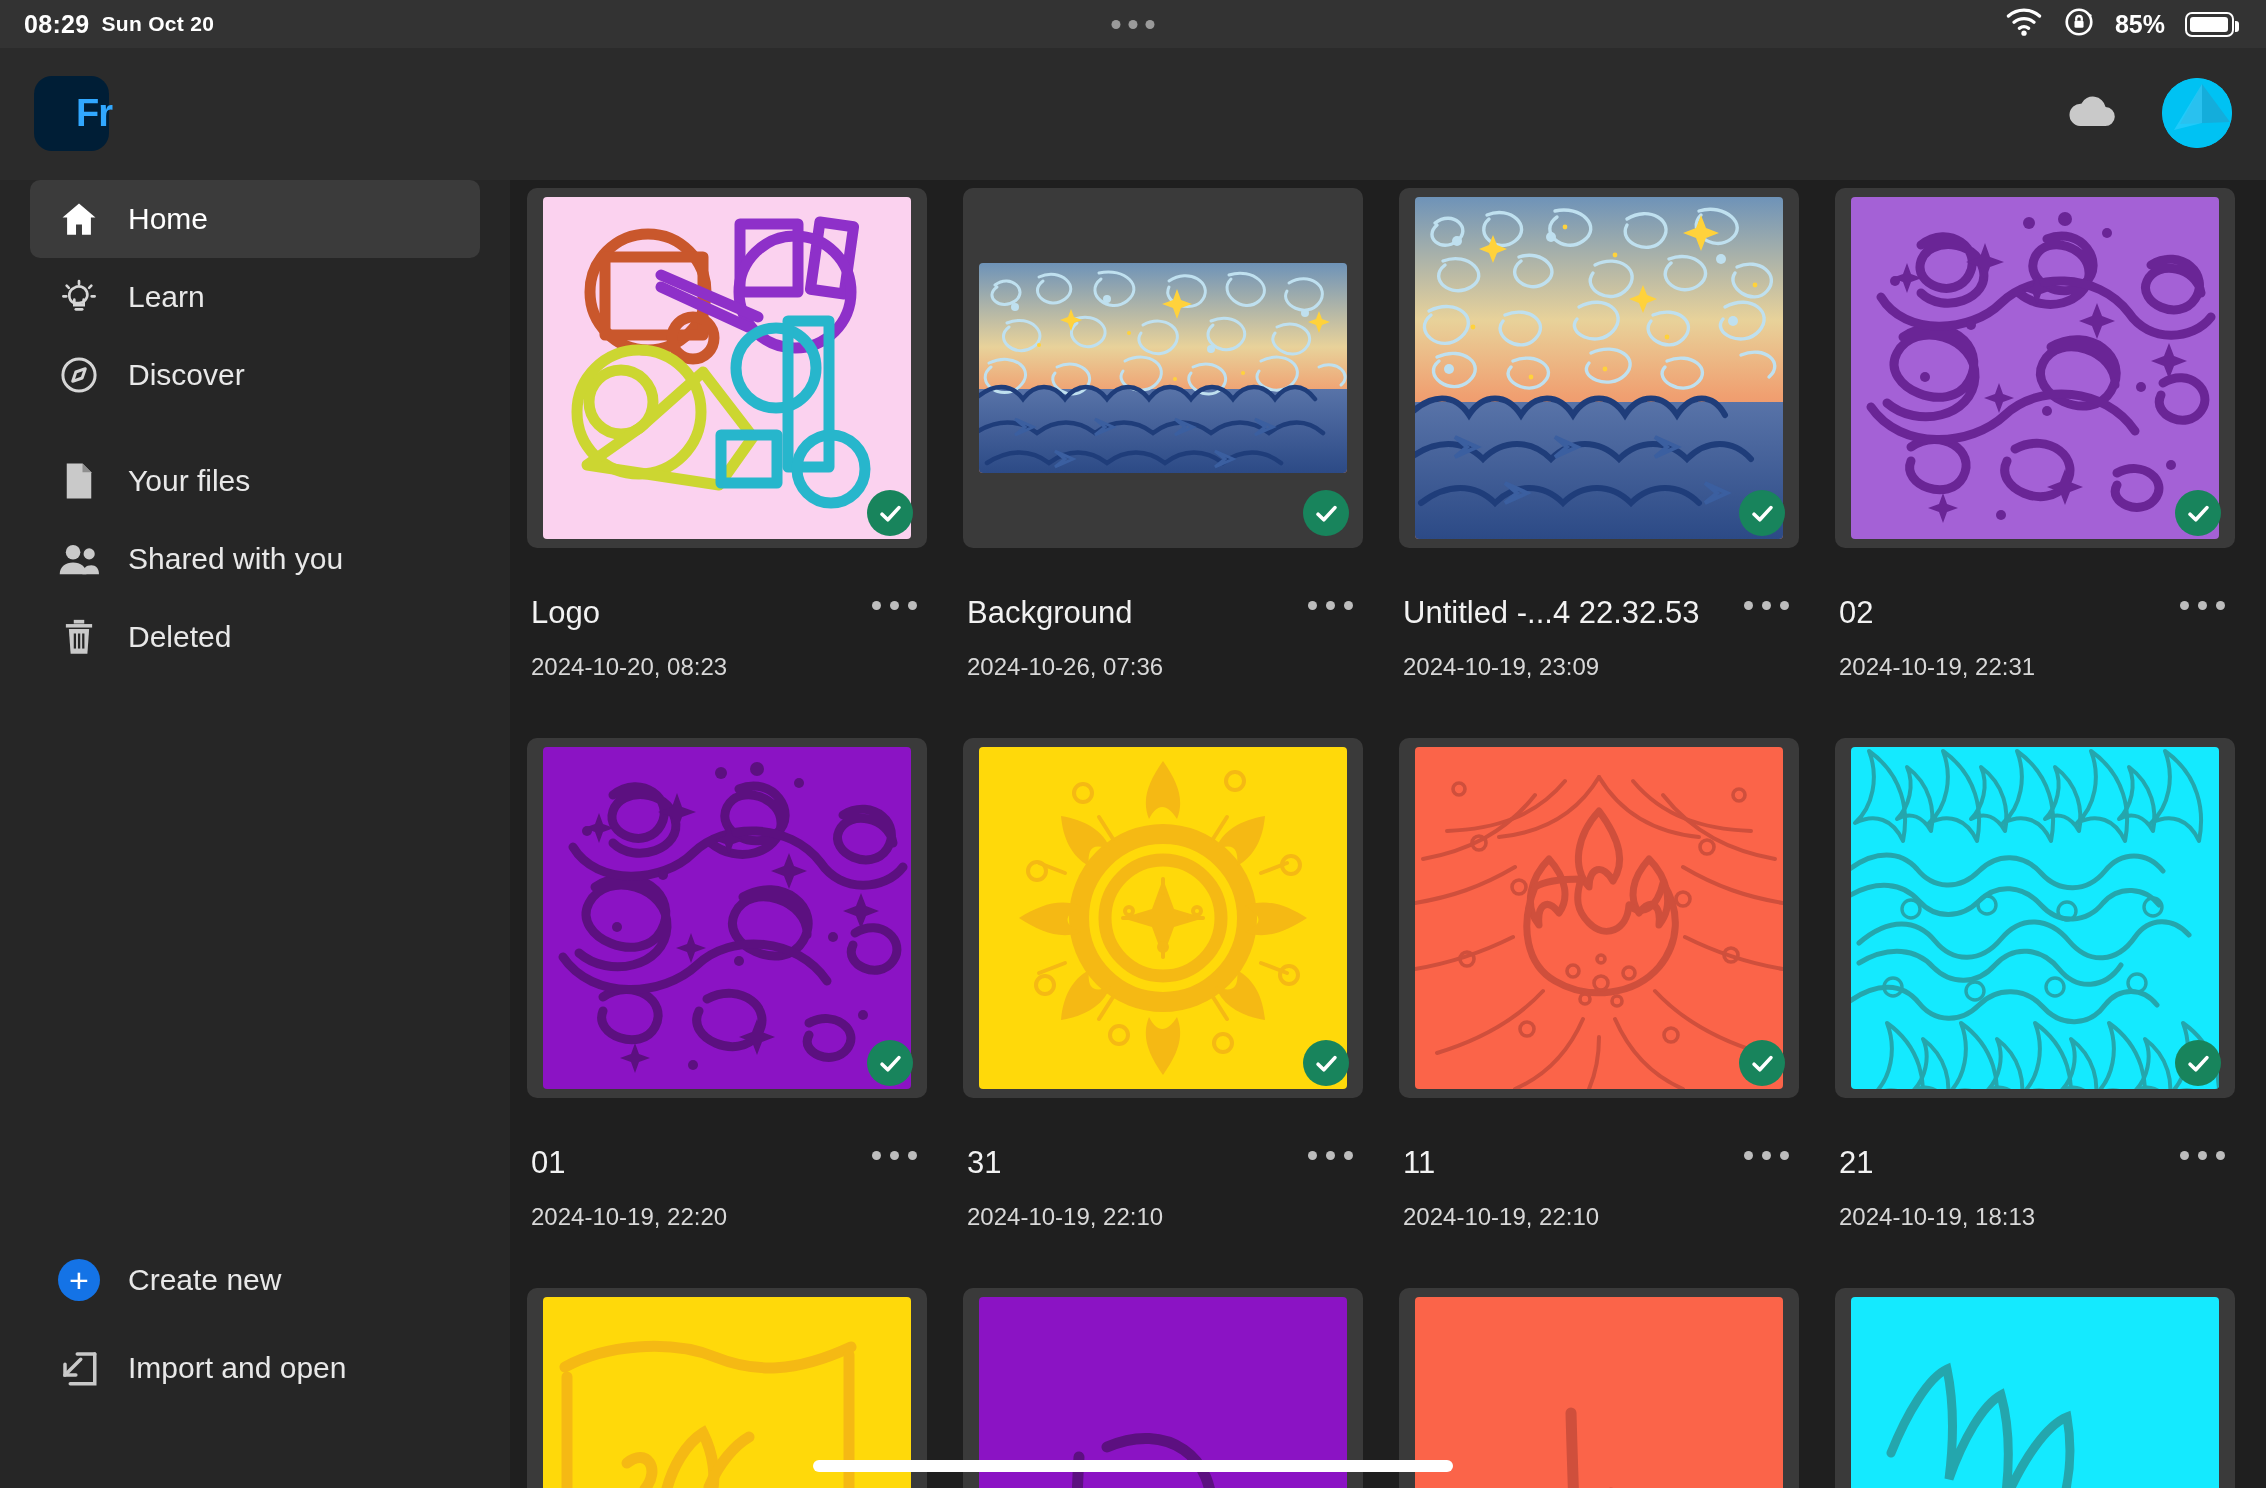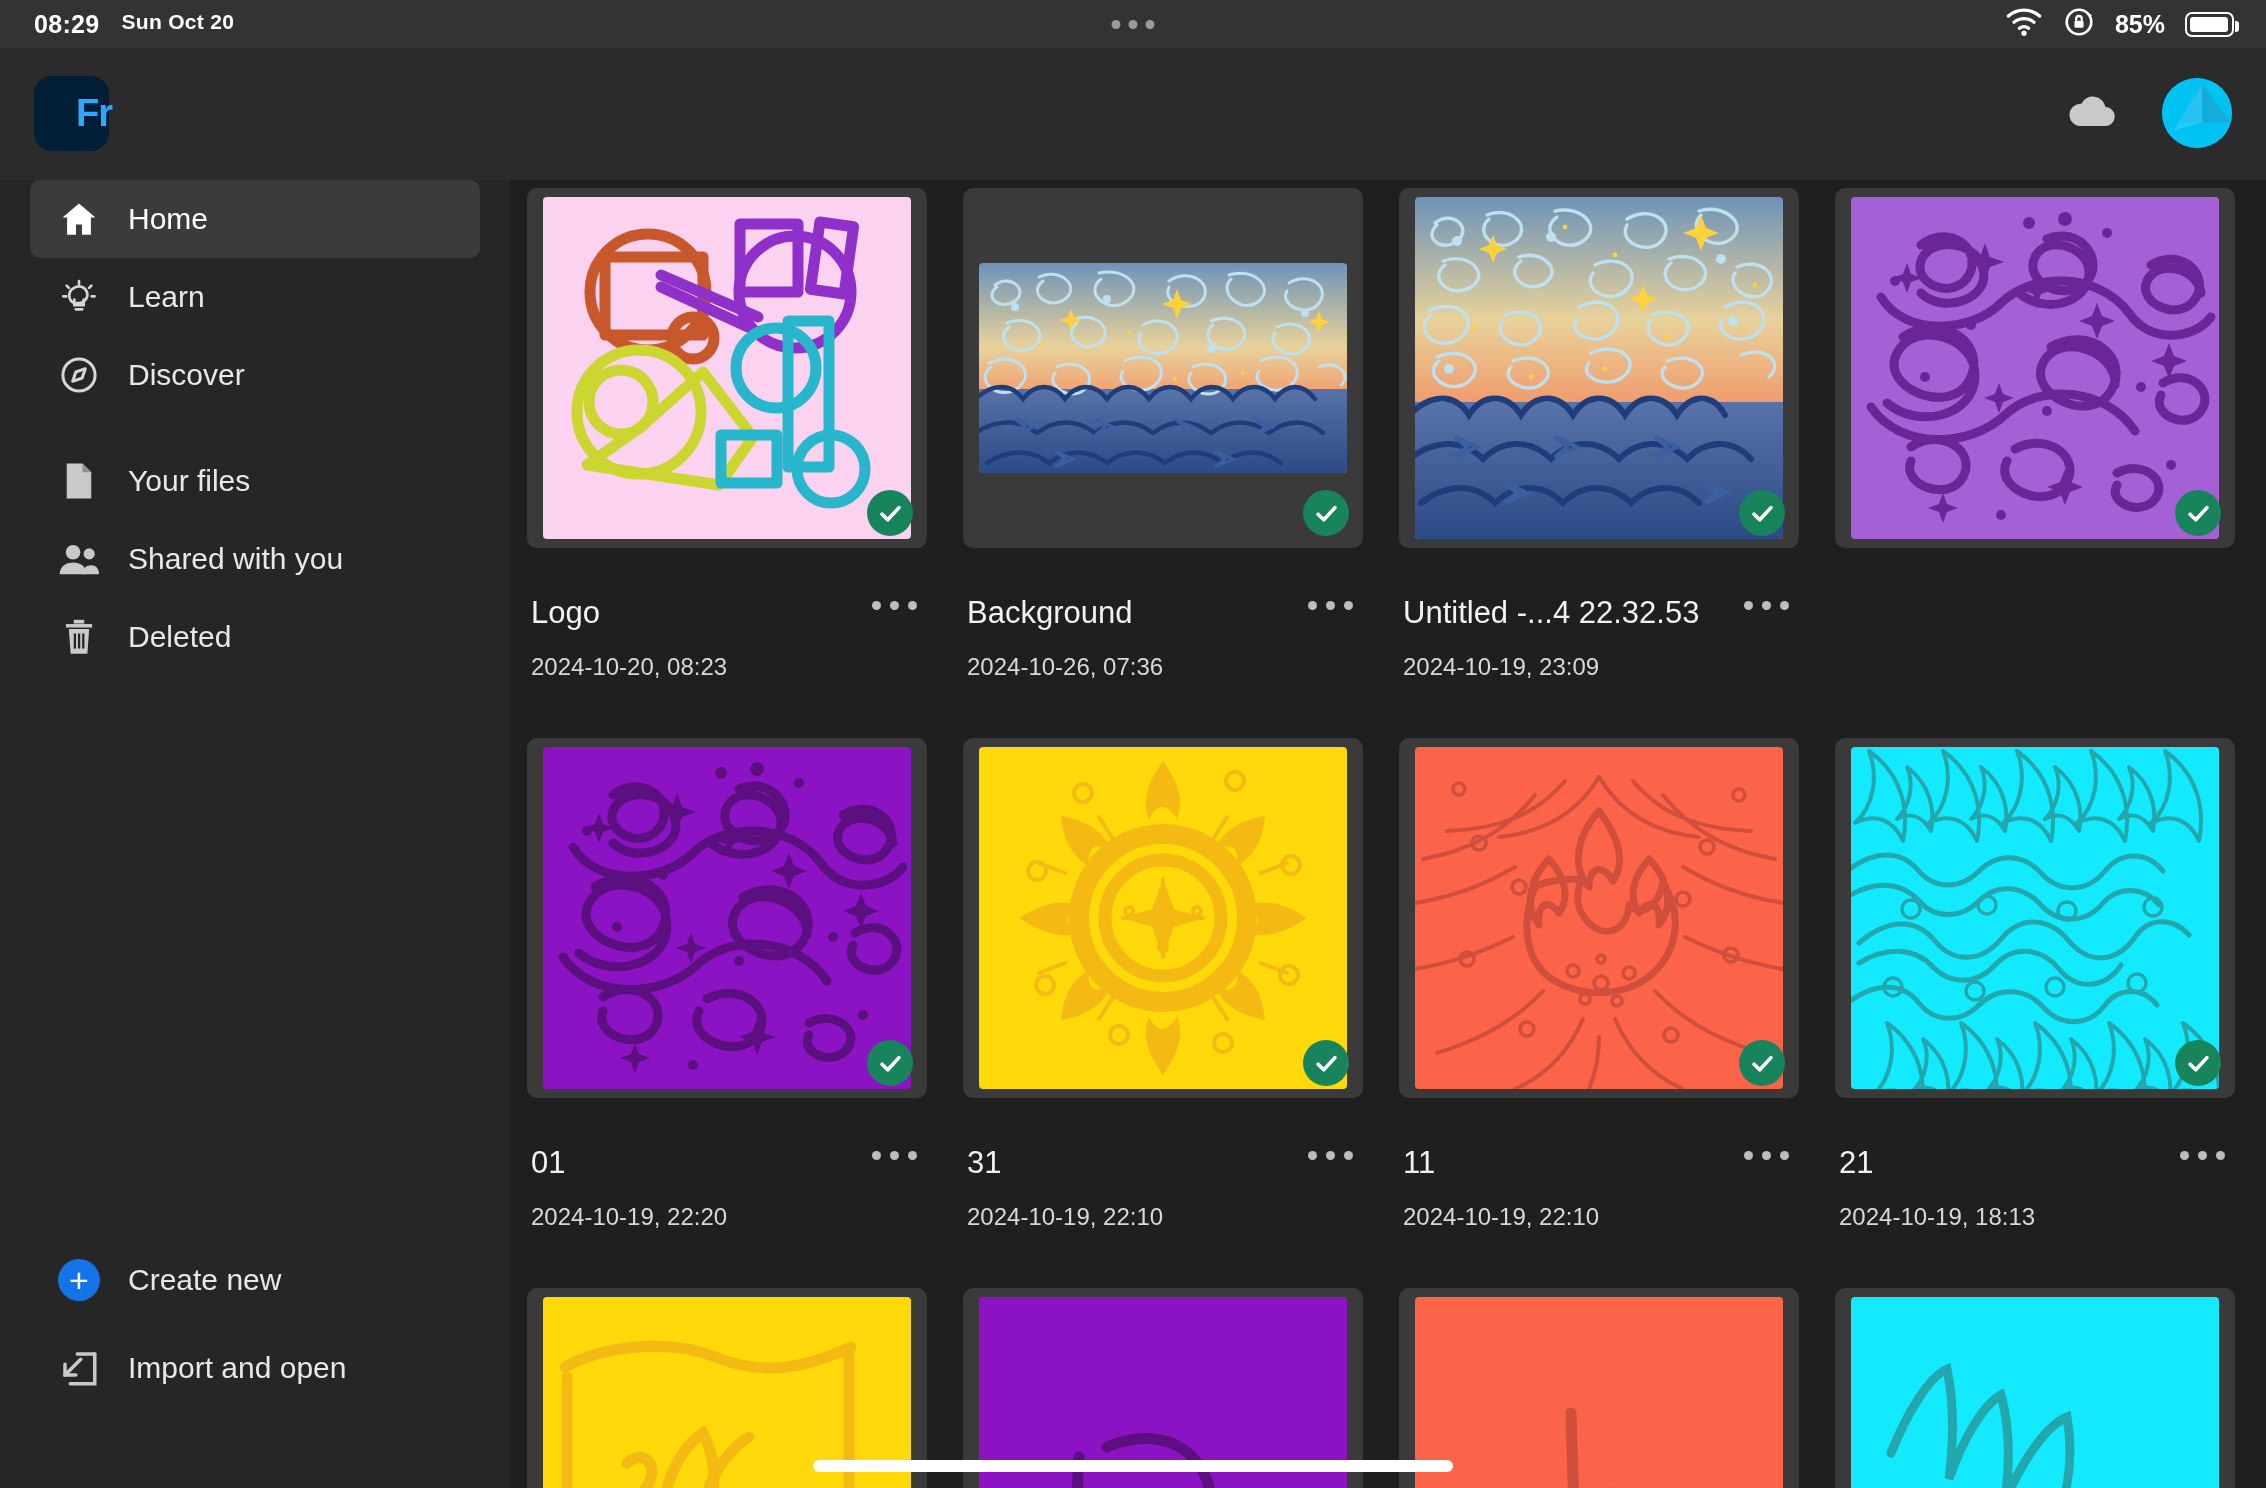--- a/index.html
+++ b/index.html
@@ -9,21 +9,21 @@
     font-family:"Liberation Sans", sans-serif;
     overflow:hidden;
   }
   
   .statusbar{
     position:absolute; top:0; left:0; width:2266px; height:48px;
     background:#333333;
     display:flex; align-items:center;
     color:#ffffff;
   }
-  .sb-left{ display:flex; align-items:flex-start; gap:22px; margin-left:34px; }
+  .sb-left{ display:flex; align-items:center; gap:12px; margin-left:24px; }
   .sb-time{ font-size:25px; font-weight:bold; letter-spacing:.3px; }
   .sb-date{ font-size:21px; font-weight:bold; letter-spacing:.3px; }
   .sb-center{ position:absolute; left:50%; transform:translateX(-50%); display:flex; gap:8px; }
   .sb-dot{ width:9px; height:9px; border-radius:50%; background:#9a9a9a; }
   .sb-right{ position:absolute; right:32px; display:flex; align-items:center; gap:20px; }
   .sb-pct{ font-size:25px; font-weight:bold; }
   .batt{ width:49px; height:25px; border:2.5px solid #ffffff; border-radius:7px; position:relative; display:flex; align-items:center; }
   .batt::after{ content:""; position:absolute; right:-7px; top:7px; width:4px; height:11px; background:#ffffff; border-radius:0 3px 3px 0; }
   .batt i{ display:block; height:15px; width:85%; background:#ffffff; border-radius:3px; margin-left:2.5px; }
 
@@ -512,20 +512,29 @@
                 <circle cx="150" cy="318" r="5"></circle>
             </g>
           </svg>
         </div>
         <span class="check">
           <svg width="27" height="27" viewBox="0 0 24 24" fill="none" stroke="#fff" stroke-width="3.2" stroke-linecap="round" stroke-linejoin="round">
               <path d="M4.5 12.6 9.6 17.6 19.5 6.8"></path>
             </svg>
         </span>
       </div>
+      <div class="meta">
+        <div class="c-title">02</div>
+        <div class="c-date">2024-10-19, 22:31</div>
+        <span class="dots">
+            <i></i>
+            <i></i>
+            <i></i>
+          </span>
+      </div>
     </div>
 
     <div class="card">
       <div class="thumb-wrap">
         <div class="thumb square">
           <svg width="368" height="342" viewBox="0 0 368 342">
             <rect width="368" height="342" fill="#8b13c4"></rect>
             <g fill="none" stroke="#5c1080" stroke-width="9" stroke-linecap="round">
               <path d="M70 48c28-22 62 4 48 30s-56 10-48-14 54-22 62 8-40 46-62 24"></path>
               <path d="M196 42c34-14 60 24 38 44s-62-2-50-26 56-10 54 18-44 40-70 18"></path>

